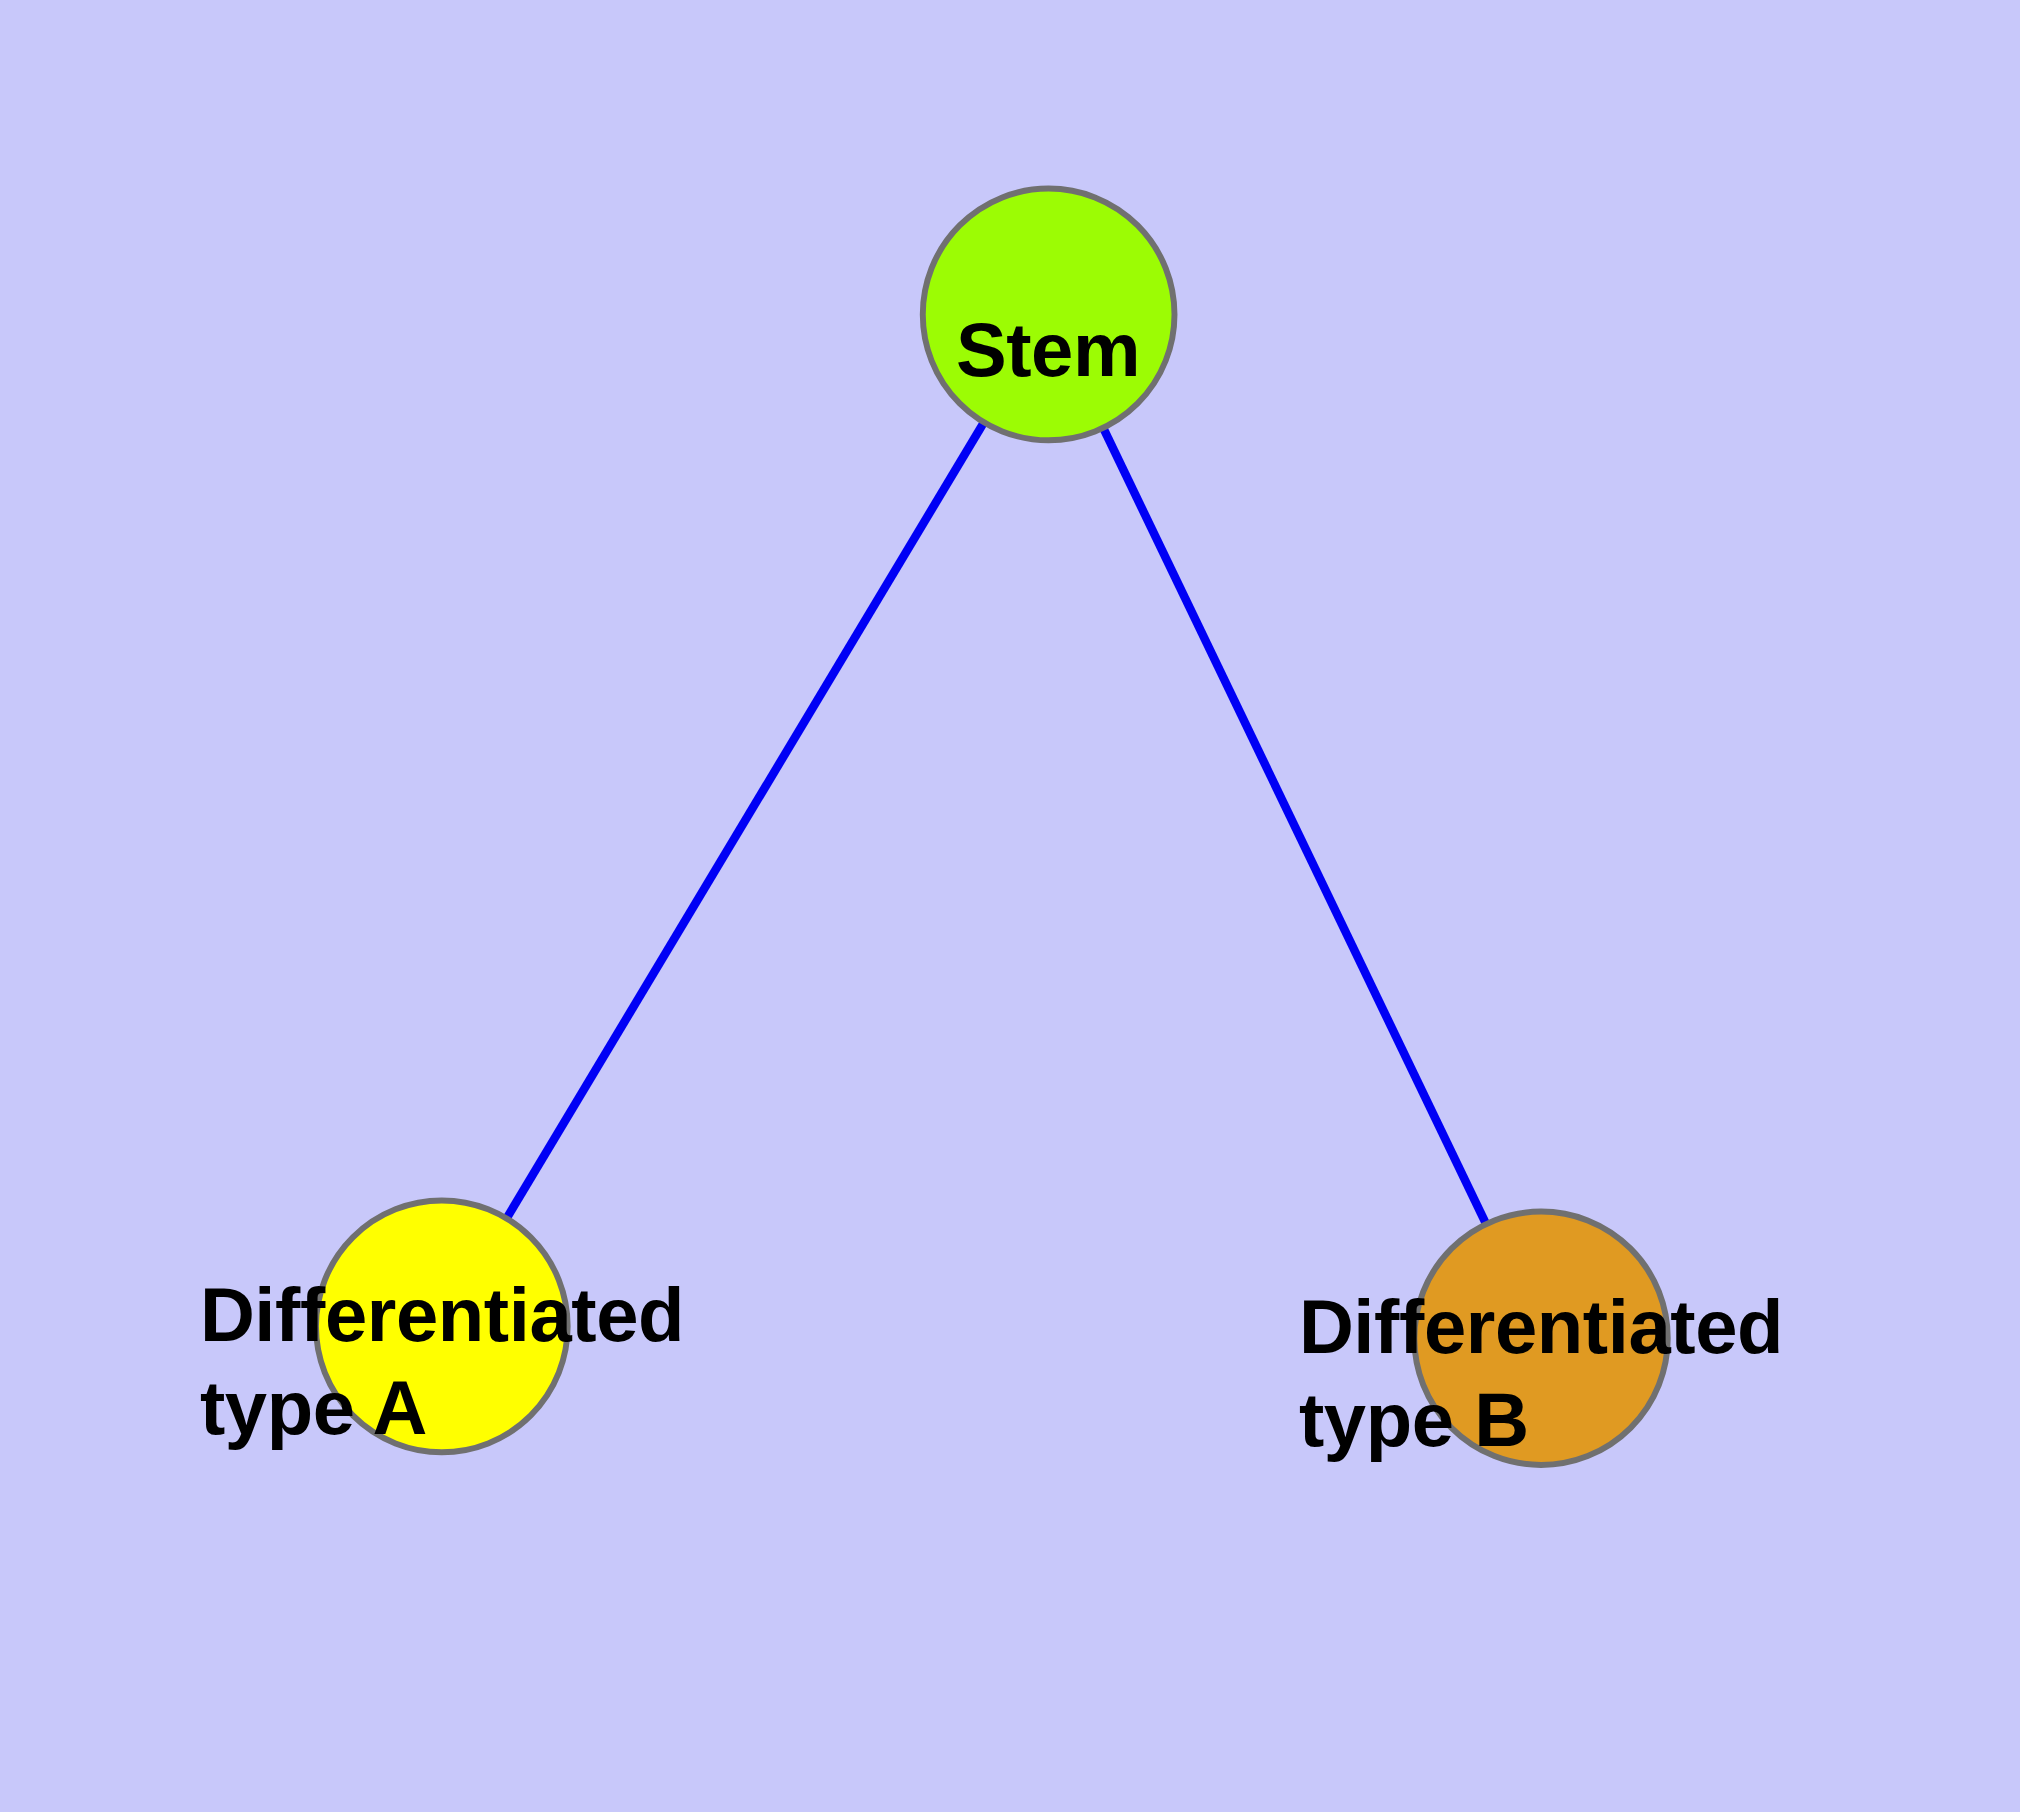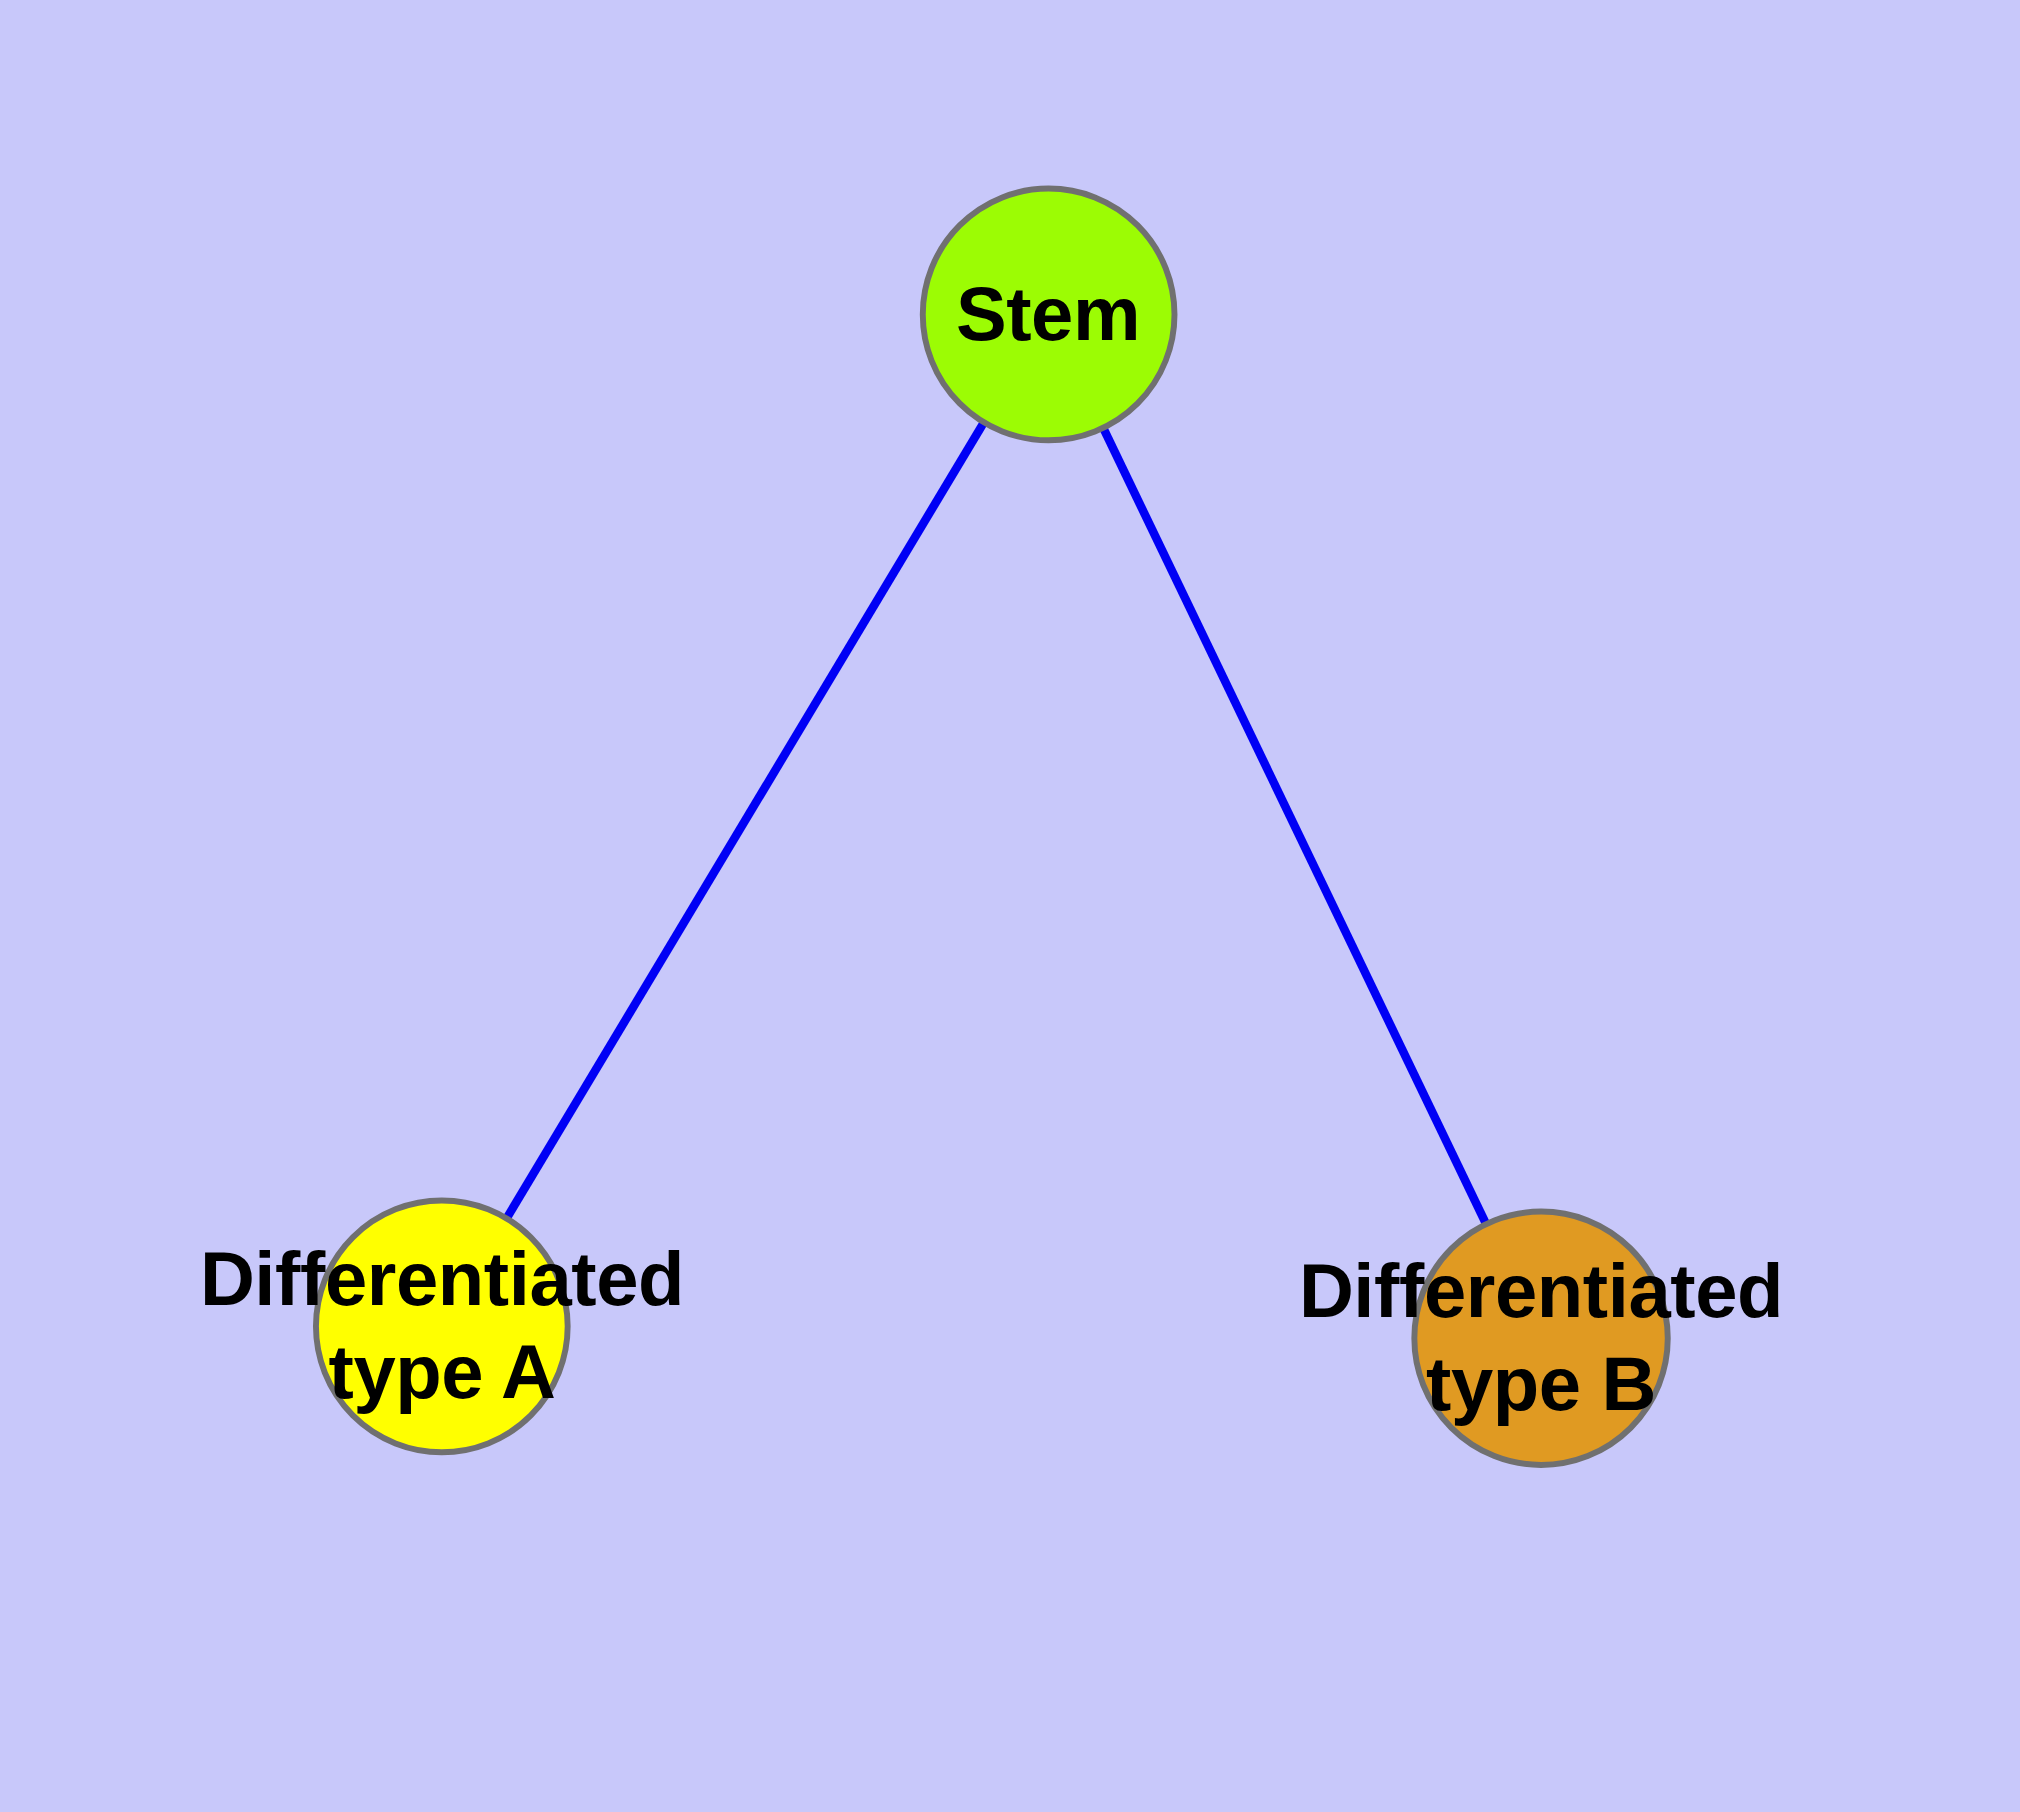--- a/index.html
+++ b/index.html
@@ -23,28 +23,29 @@
   }
   #graph-svg {
     position: absolute;
     left: 0;
     top: 0;
     width: 2021px;
     height: 1812px;
   }
   .node-label {
     position: absolute;
-    text-align: center;
+    text-align: left;
     font-weight: bold;
     color: #000000;
     white-space: pre;
     line-height: 1.22;
     letter-spacing: -0.4px;
     pointer-events: none;
     transform: translate(-50%, -50%);
+    margin-top: 36px;
   }
 </style>
 </head>
 <body>
 
 <div id="canvas" style="width: 2021px; height: 1812px;">
 
   <div id="bg-rect" style="background: rgb(200, 200, 250);"></div>
 
   <svg id="graph-svg" viewBox="0 0 2384 2138" xmlns="http://www.w3.org/2000/svg" style="width: 2021px; height: 1812px;">

